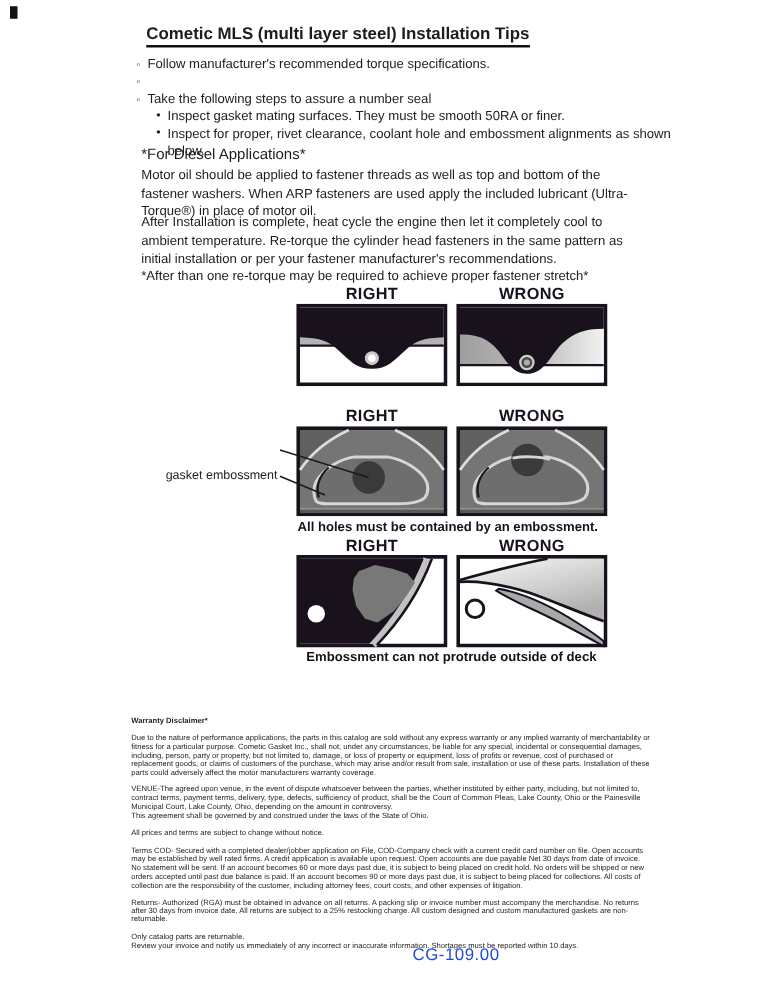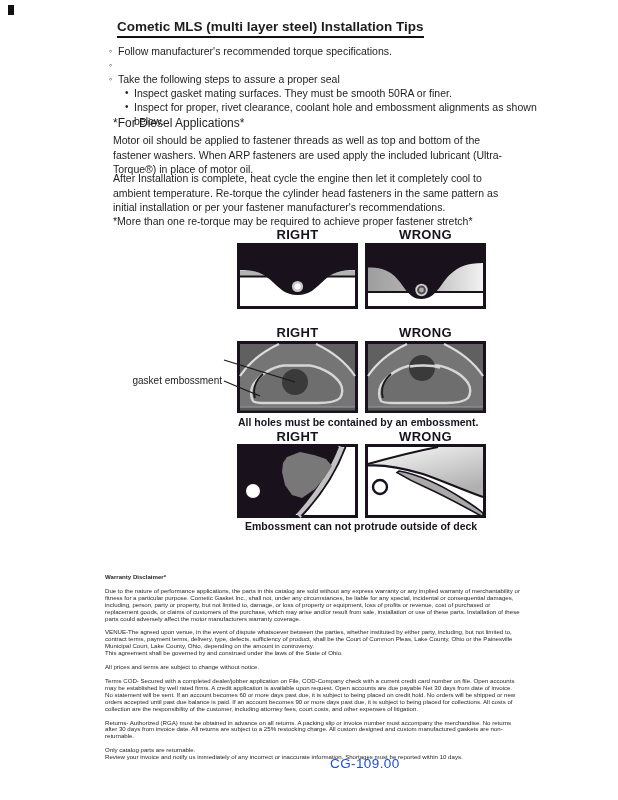--- a/index.html
+++ b/index.html
@@ -45,36 +45,36 @@
   <div class="abs tips">
     <div class="tip-row">
       <span class="marker">◦</span>
       <span>Follow manufacturer's recommended torque specifications.</span>
     </div>
     <div class="tip-row">
       <span class="marker">◦</span>
     </div>
     <div class="tip-row">
       <span class="marker">◦</span>
-      <span>Take the following steps to assure a proper seal</span>
+      <span>Take the following steps to assure a number seal</span>
     </div>
     <div class="tip-row tip-sub">
       <span class="marker">•</span>
       <span>Inspect gasket mating surfaces.  They must be smooth 50RA or finer.</span>
     </div>
     <div class="tip-row tip-sub">
       <span class="marker">•</span>
       <span>Inspect for proper, rivet clearance, coolant hole and embossment alignments as shown below.</span>
     </div>
   </div>
 
   <div class="abs diesel-heading">*For Diesel Applications*</div>
   <p class="abs para p2">After Installation is complete, heat cycle the engine then let it completely cool to ambient temperature. Re-torque the cylinder head fasteners in the same pattern as initial installation or per your fastener manufacturer's recommendations.</p>
   <p class="abs para p1">Motor oil should be applied to fastener threads as well as top and bottom of the fastener washers. When ARP fasteners are used apply the included lubricant (Ultra-Torque®) in place of motor oil.</p>
-  <p class="abs para note">*More than one re-torque may be required to achieve proper fastener stretch*</p>
+  <p class="abs para note">*After than one re-torque may be required to achieve proper fastener stretch*</p>
 
   <div class="abs fig-label" style="left:237px;top:227px;">RIGHT</div>
   <div class="abs fig-label" style="left:365px;top:227px;">WRONG</div>
 
   <svg class="abs" style="left:237px;top:243px;" width="121" height="66" viewBox="0 0 121 66">
     <rect x="1.5" y="1.5" width="118" height="63" fill="#ffffff" stroke="#19121d" stroke-width="3"></rect>
     <path d="M3,33 L3,27.5 C13,26.5 22,29 30.5,33 Z" fill="#b3b3b3"></path>
     <path d="M118,33 L118,27.5 C108,26.5 99,29 90.5,33 Z" fill="#b3b3b3"></path>
     <path d="M3,3 H118 V27 C103,27 96,29.5 88,36.5 C78,45.5 73,52 60.5,52 C48,52 43,45.5 33,36.5 C25,29.5 18,27 3,27 Z" fill="#19121d"></path>
     <path d="M3,33.5 H118" stroke="#19121d" stroke-width="1.8"></path>

